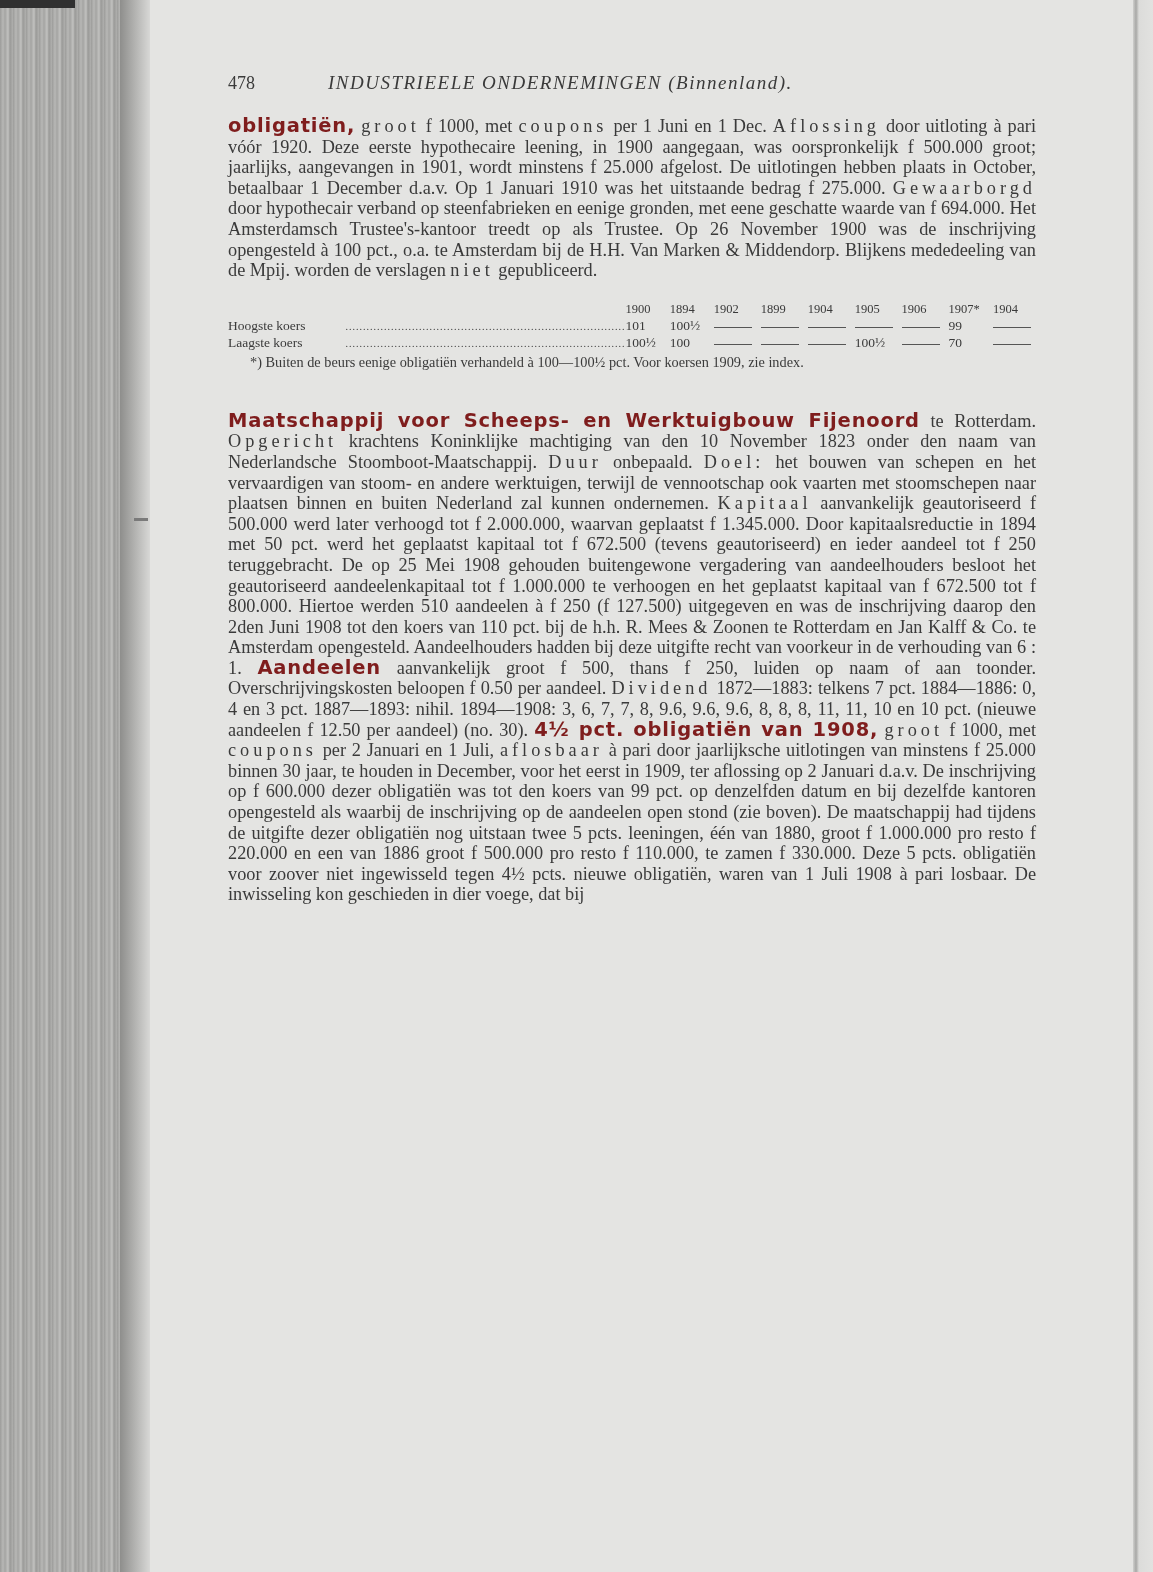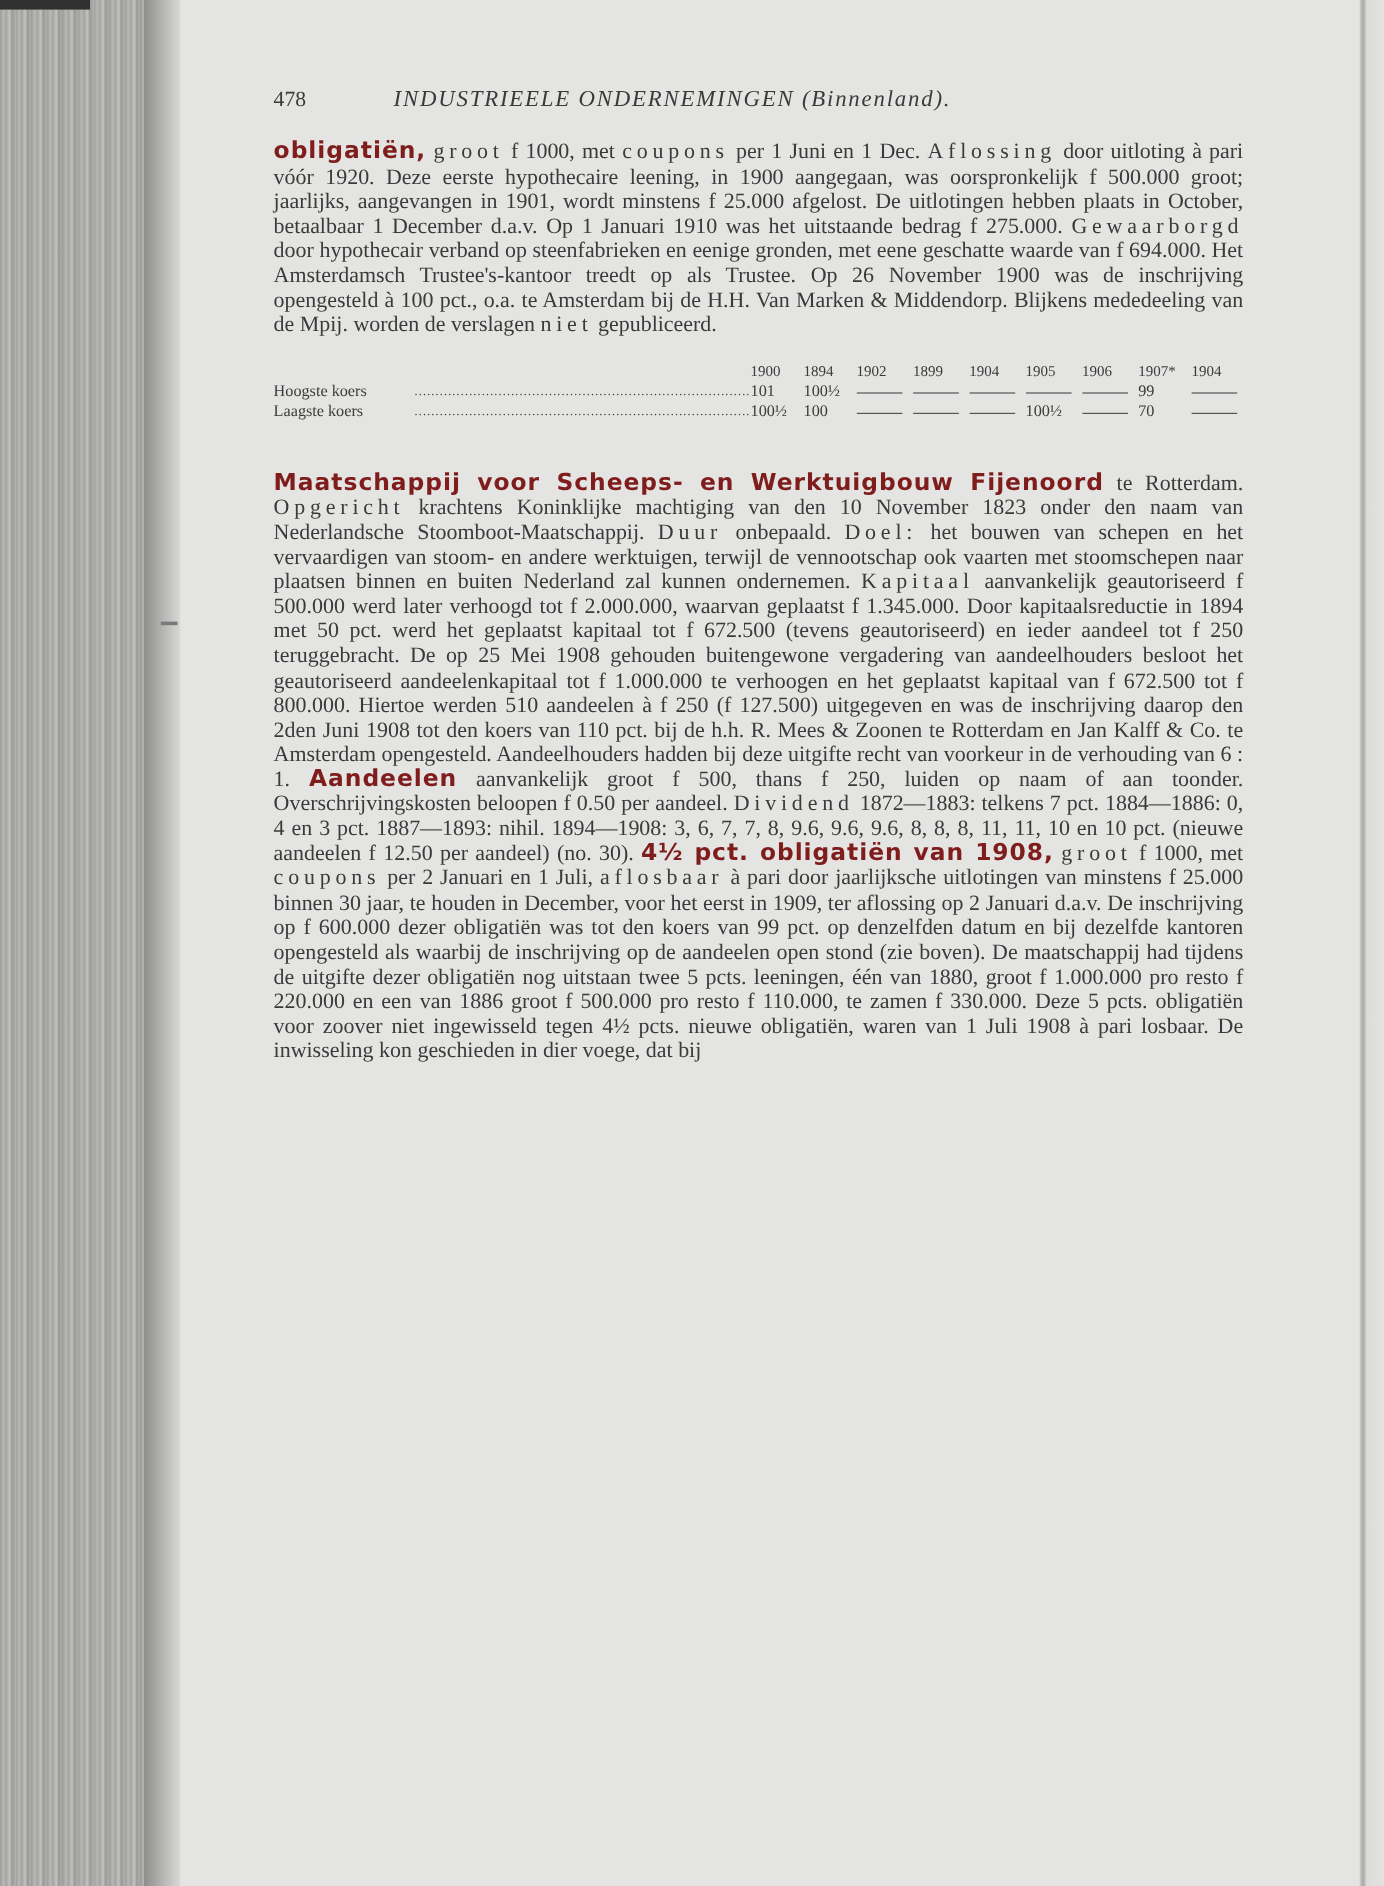--- a/index.html
+++ b/index.html
@@ -83,17 +83,18 @@
           <td class="yc"><span class="dash"></span></td>
           <td class="yc"><span class="dash"></span></td>
           <td class="yc"><span class="dash"></span></td>
           <td class="yc">100½</td>
           <td class="yc"><span class="dash"></span></td>
           <td class="yc">70</td>
           <td class="yc"><span class="dash"></span></td>
         </tr>
       </tbody>
   </table>
+  <div class="note">*) Buiten de beurs eenige obligatiën verhandeld à 100—100½ pct. Voor koersen 1909, zie index.</div>
 
   <div class="gap"></div>
 
   <p id="sec2"><span class="h2">Maatschappij voor Scheeps- en Werktuigbouw Fijenoord</span><span> te Rotterdam. </span><span class="sp">Opgericht</span><span> krachtens Koninklijke machtiging van den 10 November 1823 onder den naam van Nederlandsche Stoomboot-Maatschappij. </span><span class="sp">Duur</span><span> onbepaald. </span><span class="sp">Doel:</span><span> het bouwen van schepen en het vervaardigen van stoom- en andere werktuigen, terwijl de vennootschap ook vaarten met stoomschepen naar plaatsen binnen en buiten Nederland zal kunnen ondernemen. </span><span class="sp">Kapitaal</span><span> aanvankelijk geautoriseerd f 500.000 werd later verhoogd tot f 2.000.000, waarvan geplaatst f 1.345.000. Door kapitaalsreductie in 1894 met 50 pct. werd het geplaatst kapitaal tot f 672.500 (tevens geautoriseerd) en ieder aandeel tot f 250 teruggebracht. De op 25 Mei 1908 gehouden buitengewone vergadering van aandeelhouders besloot het geautoriseerd aandeelenkapitaal tot f 1.000.000 te verhoogen en het geplaatst kapitaal van f 672.500 tot f 800.000. Hiertoe werden 510 aandeelen à f 250 (f 127.500) uitgegeven en was de inschrijving daarop den 2den Juni 1908 tot den koers van 110 pct. bij de h.h. R. Mees &amp; Zoonen te Rotterdam en Jan Kalff &amp; Co. te Amsterdam opengesteld. Aandeelhouders hadden bij deze uitgifte recht van voorkeur in de verhouding van 6 : 1. </span><span class="h2">Aandeelen</span><span> aanvankelijk groot f 500, thans f 250, luiden op naam of aan toonder. Overschrijvingskosten beloopen f 0.50 per aandeel. </span><span class="sp">Dividend</span><span> 1872—1883: telkens 7 pct. 1884—1886: 0, 4 en 3 pct. 1887—1893: nihil. 1894—1908: 3, 6, 7, 7, 8, 9.6, 9.6, 9.6, 8, 8, 8, 11, 11, 10 en 10 pct. (nieuwe aandeelen f 12.50 per aandeel) (no. 30). </span><span class="h2">4½ pct. obligatiën van 1908,</span><span> </span><span class="sp">groot</span><span> f 1000, met </span><span class="sp">coupons</span><span> per 2 Januari en 1 Juli, </span><span class="sp">aflosbaar</span><span> à pari door jaarlijksche uitlotingen van minstens f 25.000 binnen 30 jaar, te houden in December, voor het eerst in 1909, ter aflossing op 2 Januari d.a.v. De inschrijving op f 600.000 dezer obligatiën was tot den koers van 99 pct. op denzelfden datum en bij dezelfde kantoren opengesteld als waarbij de inschrijving op de aandeelen open stond (zie boven). De maatschappij had tijdens de uitgifte dezer obligatiën nog uitstaan twee 5 pcts. leeningen, één van 1880, groot f 1.000.000 pro resto f 220.000 en een van 1886 groot f 500.000 pro resto f 110.000, te zamen f 330.000. Deze 5 pcts. obligatiën voor zoover niet ingewisseld tegen 4½ pcts. nieuwe obligatiën, waren van 1 Juli 1908 à pari losbaar. De inwisseling kon geschieden in dier voege, dat bij</span></p>
 </div>
 
 </body></html>

